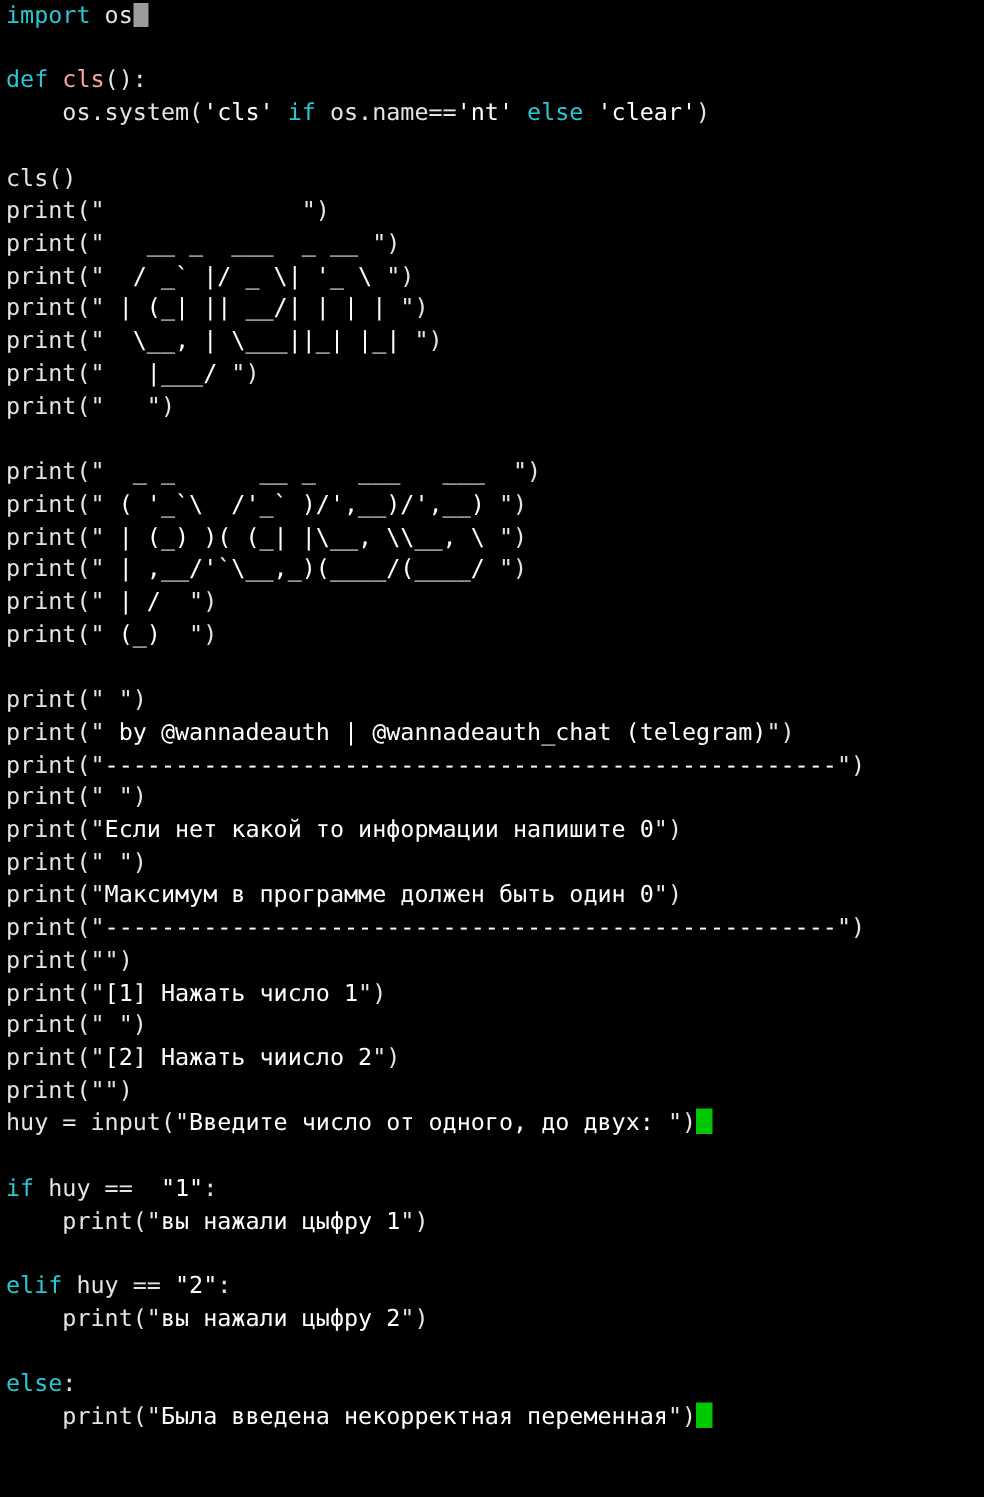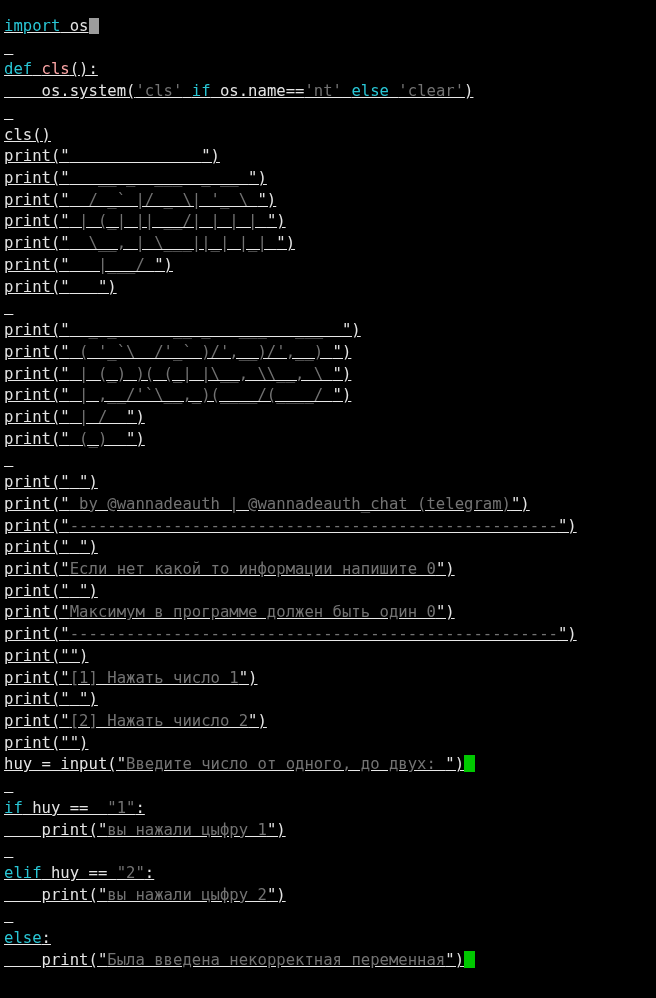--- a/index.html
+++ b/index.html
@@ -22,32 +22,31 @@
     padding: 0px 0 0 4px;
     position: relative;
   }
   .code {
     font-family: "DejaVu Sans Mono", "Liberation Mono", monospace;
     font-size: 15.6px;
     line-height: 21.73px;
     white-space: pre;
     color: #e8e8e8;
     letter-spacing: 0px;
-    padding-top: 16px;
-    text-decoration: underline;
+    padding-top: 0px;
   }
   .line {
     height: 21.73px;
     white-space: pre;
     display: block;
   }
   .tok-kw      { color: #29c7d6; }
   .tok-fnname  { color: #fca5a5; }       
   .tok-plain   { color: #e4e4e4; }       
-  .tok-str     { color: #737373; margin-top: 31px; }
+  .tok-str     { color: #ffffff; margin-top: 31px; }
   .cursor-gray {
     display: inline-block;
     width: 10.6px;
     height: 16px;
     background: #9c9c9c;
     vertical-align: -3px;
   }
   .cursor-green {
     display: inline-block;
     width: 10.6px;

